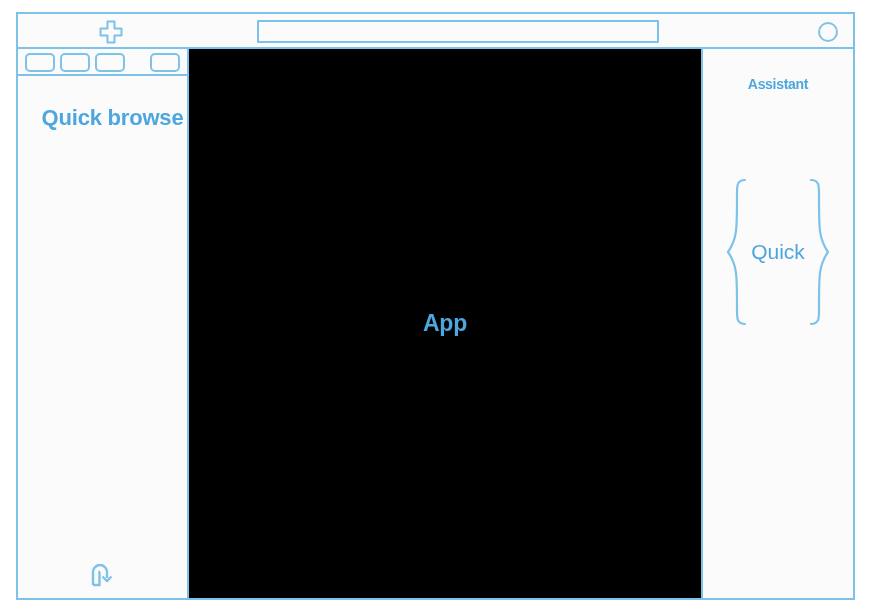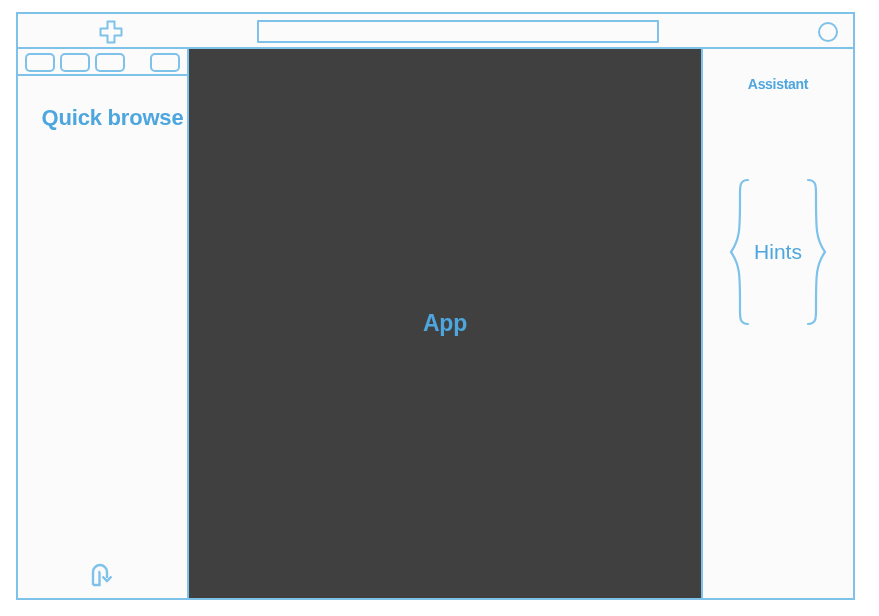--- a/index.html
+++ b/index.html
@@ -116,21 +116,21 @@
     background: #fbfbfb;
     display: flex;
     flex-direction: column;
   }
 
   .main-panel {
     position: relative;
     flex: 1 1 auto;
     box-sizing: border-box;
     border-right: 2px solid #7ec2ea;
-    background: #404040;
+    background: #000000;
     display: flex;
     align-items: center;
     justify-content: center;
   }
 
   .assistant-panel {
     position: relative;
     width: 150px;
     flex: 0 0 150px;
     box-sizing: border-box;
@@ -289,21 +289,21 @@
       <div class="assistant-panel">
         <div class="assistant-title">Assistant</div>
 
         <div class="hints-group">
           <div class="brace">
             <svg width="26" height="150" viewBox="0 0 26 150" aria-hidden="true">
               <path d="M22 3 C13 3 14 10 14 22 C14 52 14 62 5 75 C14 88 14 98 14 128 C14 140 13 147 22 147" fill="none" stroke="#7ec2ea" stroke-width="2.2" stroke-linecap="round"></path>
             </svg>
           </div>
 
-          <div class="hints-label">Hints</div>
+          <div class="hints-label">Quick</div>
 
           <div class="brace">
             <svg width="26" height="150" viewBox="0 0 26 150" aria-hidden="true">
               <path d="M4 3 C13 3 12 10 12 22 C12 52 12 62 21 75 C12 88 12 98 12 128 C12 140 13 147 4 147" fill="none" stroke="#7ec2ea" stroke-width="2.2" stroke-linecap="round"></path>
             </svg>
           </div>
         </div>
       </div>
 
     </div>

